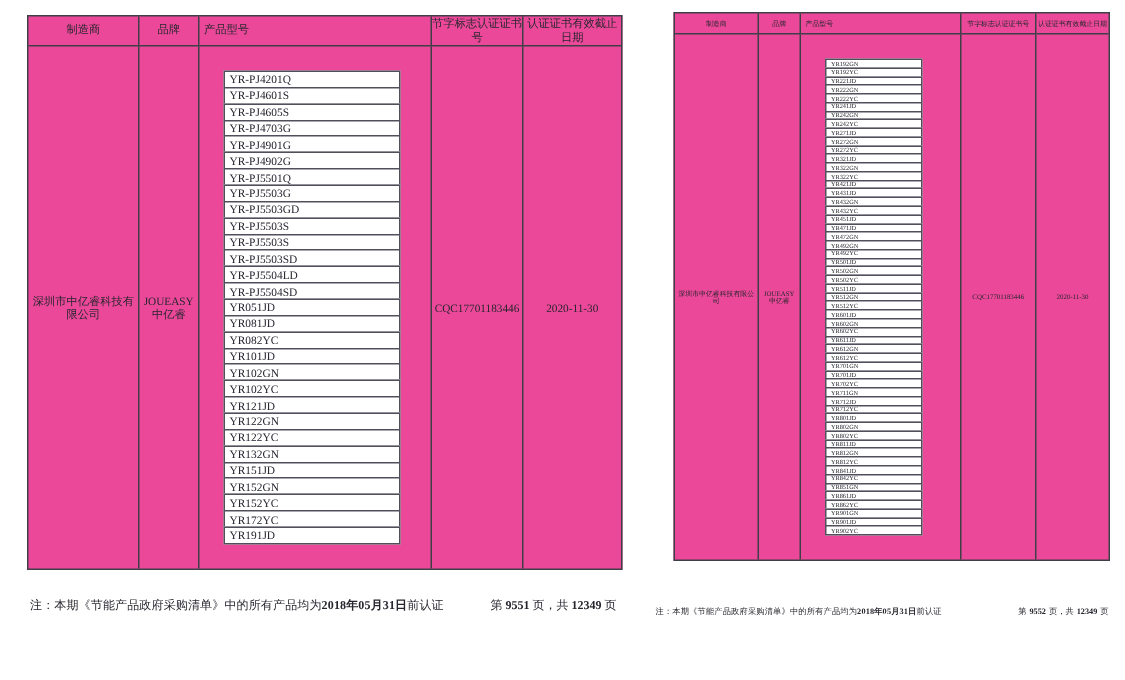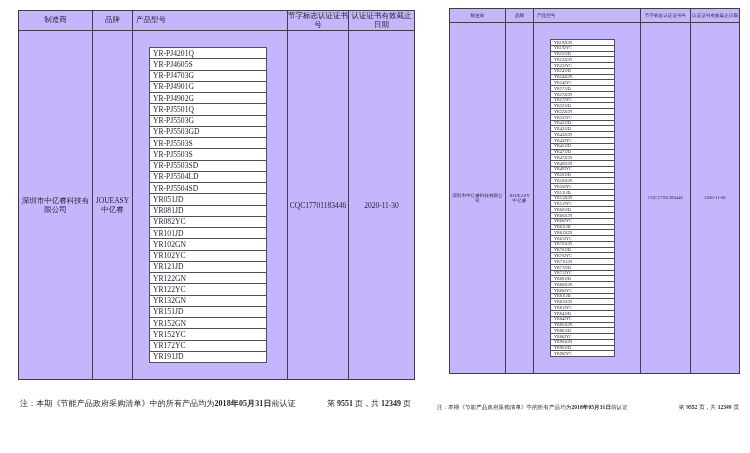--- a/index.html
+++ b/index.html
@@ -8,21 +8,21 @@
     position: relative;
     font-family: "Liberation Serif", "DejaVu Serif", serif;
     color: #26262e;
     -webkit-text-size-adjust: none;
   }
   .page { position: absolute; }
 
   .tbl {
     display: grid;
     border: 1px solid #3f3f48;
-    background: #c4b5fd;
+    background: #ec4899;
   }
   .tbl-left {
     left: 18px; top: 10px;
     width: 397px; height: 370px;
     grid-template-columns: 74px 40px 155px 61px 65px;
     grid-template-rows: 20px 1fr;
     position: absolute;
   }
   .tbl-right {
     left: 449px; top: 8px;
@@ -96,20 +96,21 @@
     <div class="bc">深圳市中亿睿科技有限公司</div>
     <div class="bc">
       <div>
         <div>JOUEASY</div>
         <div>中亿睿</div>
       </div>
     </div>
     <div class="bc models-cell">
       <div class="models-stack">
           <div class="model-box">YR-PJ4201Q</div>
+          <div class="model-box">YR-PJ4601S</div>
           <div class="model-box">YR-PJ4605S</div>
           <div class="model-box">YR-PJ4703G</div>
           <div class="model-box">YR-PJ4901G</div>
           <div class="model-box">YR-PJ4902G</div>
           <div class="model-box">YR-PJ5501Q</div>
           <div class="model-box">YR-PJ5503G</div>
           <div class="model-box">YR-PJ5503GD</div>
           <div class="model-box">YR-PJ5503S</div>
           <div class="model-box">YR-PJ5503S</div>
           <div class="model-box">YR-PJ5503SD</div>

